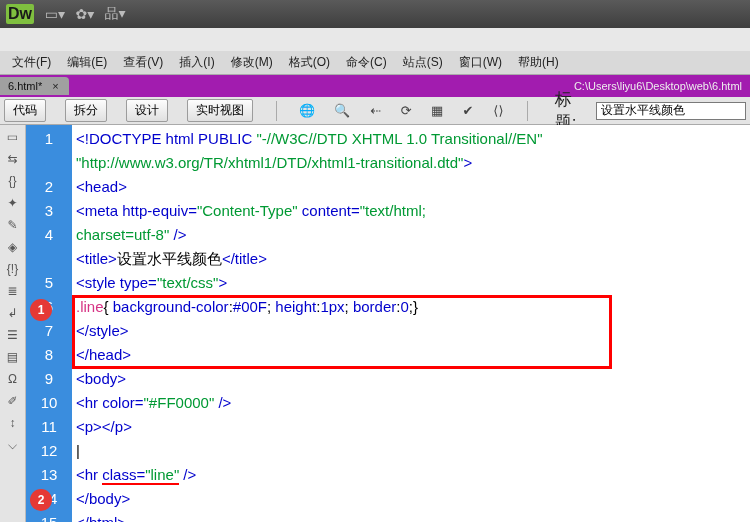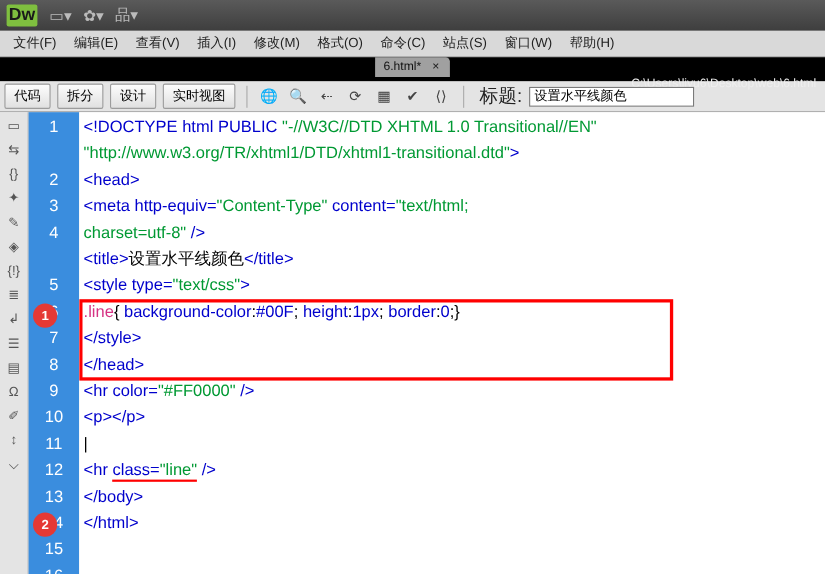--- a/index.html
+++ b/index.html
@@ -1,26 +1,26 @@
 <!DOCTYPE html>
 <html><head>
 <meta charset="utf-8">
 <style>
   * { margin: 0; padding: 0; box-sizing: border-box; font-family: "Microsoft YaHei", Arial, sans-serif; }
   body { width: 750px; height: 522px; background: #E8E8E8; overflow: hidden; font-size: 12px; }
   .titlebar { height: 28px; background: linear-gradient(#5A5A5A,#3E3E3E); display: flex; align-items: center; padding: 0 6px; color: #CCC; }
   .dw-logo { width: 28px; height: 20px; background: #7FBF3F; color: #1A1A1A; font-weight: bold; font-size: 16px; display: flex; align-items: center; justify-content: center; border-radius: 2px; margin-right: 8px; }
   .titlebar .ticon { display: inline-flex; align-items: center; justify-content: center; width: 26px; height: 20px; margin-right: 4px; color: #BBB; font-size: 14px; }
-  .menubar { height: 24px; background: #D9D9D9; display: flex; align-items: center; padding: 0 4px; border-bottom: 1px solid #AAA; }
+  .menubar { height: 24px; background: #D9D9D9; display: flex; align-items: center; padding: 0 4px; border-bottom: 1px solid #AAA; margin-top: 23px; }
   .menubar span { padding: 2px 8px; font-size: 12px; color: #222; }
-  .tabbar { height: 22px; background: #000000; display: flex; align-items: center; color: #EEE; font-size: 11px; flex-direction: column; }
+  .tabbar { height: 22px; background: #a21caf; display: flex; align-items: center; color: #EEE; font-size: 11px; }
   .tab { padding: 3px 10px 3px 8px; background: #A0A0A0; color: #111; display: inline-flex; align-items: center; gap: 10px; border-top-right-radius: 4px; }
   .tab .close { font-size: 11px; color: #222; }
   .filepath { margin-left: auto; padding-right: 8px; color: #EEE; }
-  .toolbar { height: 28px; background: #E4E4E4; border-bottom: 1px solid #AAA; display: flex; align-items: center; padding: 0 4px; gap: 6px; }
+  .toolbar { height: 28px; background: #E4E4E4; border-bottom: 1px solid #AAA; display: flex; align-items: center; padding: 0 4px; gap: 19px; }
   .btn { border: 1px solid #9C9C9C; background: linear-gradient(#FDFDFD,#E0E0E0); padding: 2px 8px; font-size: 12px; border-radius: 2px; white-space: nowrap; }
   .ticon-tool { width: 20px; height: 20px; display: inline-flex; align-items: center; justify-content: center; color: #444; font-size: 13px; }
   .separator { width: 1px; height: 20px; background: #AAA; margin: 0 4px; }
   .title-label { font-size: 17px; color: #222; margin-left: 4px; }
   .title-input { width: 150px; height: 18px; border: 1px solid #7A7A7A; padding: 0 4px; font-size: 12px; }
   .editor-area { position: relative; display: flex; height: calc(522px - 28px - 24px - 22px - 28px); }
   .left-gutter { width: 26px; background: #E4E4E4; border-right: 1px solid #BBB; display: flex; flex-direction: column; align-items: center; padding-top: 4px; gap: 6px; }
   .left-gutter div { width: 16px; height: 16px; font-size: 12px; color: #555; display: flex; align-items: center; justify-content: center; }
   .lineno { width: 46px; background: #3A8DDE; color: #FFF; text-align: center; font-family: Consolas, monospace; font-size: 15px; padding-top: 2px; }
   .lineno div { height: 24px; line-height: 24px; }
@@ -126,20 +126,21 @@
     <div class="line"><span class="kw">&lt;!DOCTYPE html PUBLIC </span><span class="str">"-//W3C//DTD XHTML 1.0 Transitional//EN"</span></div>
       <div class="line"><span class="str">"http://www.w3.org/TR/xhtml1/DTD/xhtml1-transitional.dtd"</span><span class="kw">&gt;</span></div>
       <div class="line"><span class="kw">&lt;head&gt;</span></div>
       <div class="line"><span class="kw">&lt;meta http-equiv=</span><span class="str">"Content-Type"</span><span class="kw"> content=</span><span class="str">"text/html;</span></div>
       <div class="line"><span class="str">charset=utf-8"</span><span class="kw"> /&gt;</span></div>
       <div class="line"><span class="kw">&lt;title&gt;</span>设置水平线颜色<span class="kw">&lt;/title&gt;</span></div>
       <div class="line"><span class="kw">&lt;style type=</span><span class="str">"text/css"</span><span class="kw">&gt;</span></div>
       <div class="line"><span class="sel">.line</span>{ <span class="prop">background-color</span>:<span class="val">#00F</span>; <span class="prop">height</span>:<span class="val">1px</span>; <span class="prop">border</span>:<span class="val">0</span>;}</div>
       <div class="line"><span class="kw">&lt;/style&gt;</span></div>
       <div class="line"><span class="kw">&lt;/head&gt;</span></div>
+      <div class="line"><span class="kw">&lt;body&gt;</span></div>
       <div class="line"><span class="kw">&lt;hr color=</span><span class="str">"#FF0000"</span><span class="kw"> /&gt;</span></div>
       <div class="line"><span class="kw">&lt;p&gt;&lt;/p&gt;</span></div>
       <div class="line">|</div>
       <div class="line"><span class="kw">&lt;hr </span><span class="underline-red"><span class="kw">class=</span><span class="str">"line"</span></span><span class="kw"> /&gt;</span></div>
       <div class="line"><span class="kw">&lt;/body&gt;</span></div>
       <div class="line"><span class="kw">&lt;/html&gt;</span></div>
       <div class="redbox" style="left:0px; top:170px; width:540px; height:74px;"></div>
   </div>
   <div class="callout" style="left:30px; top:174px;">1</div>
   <div class="callout" style="left:30px; top:364px;">2</div>

